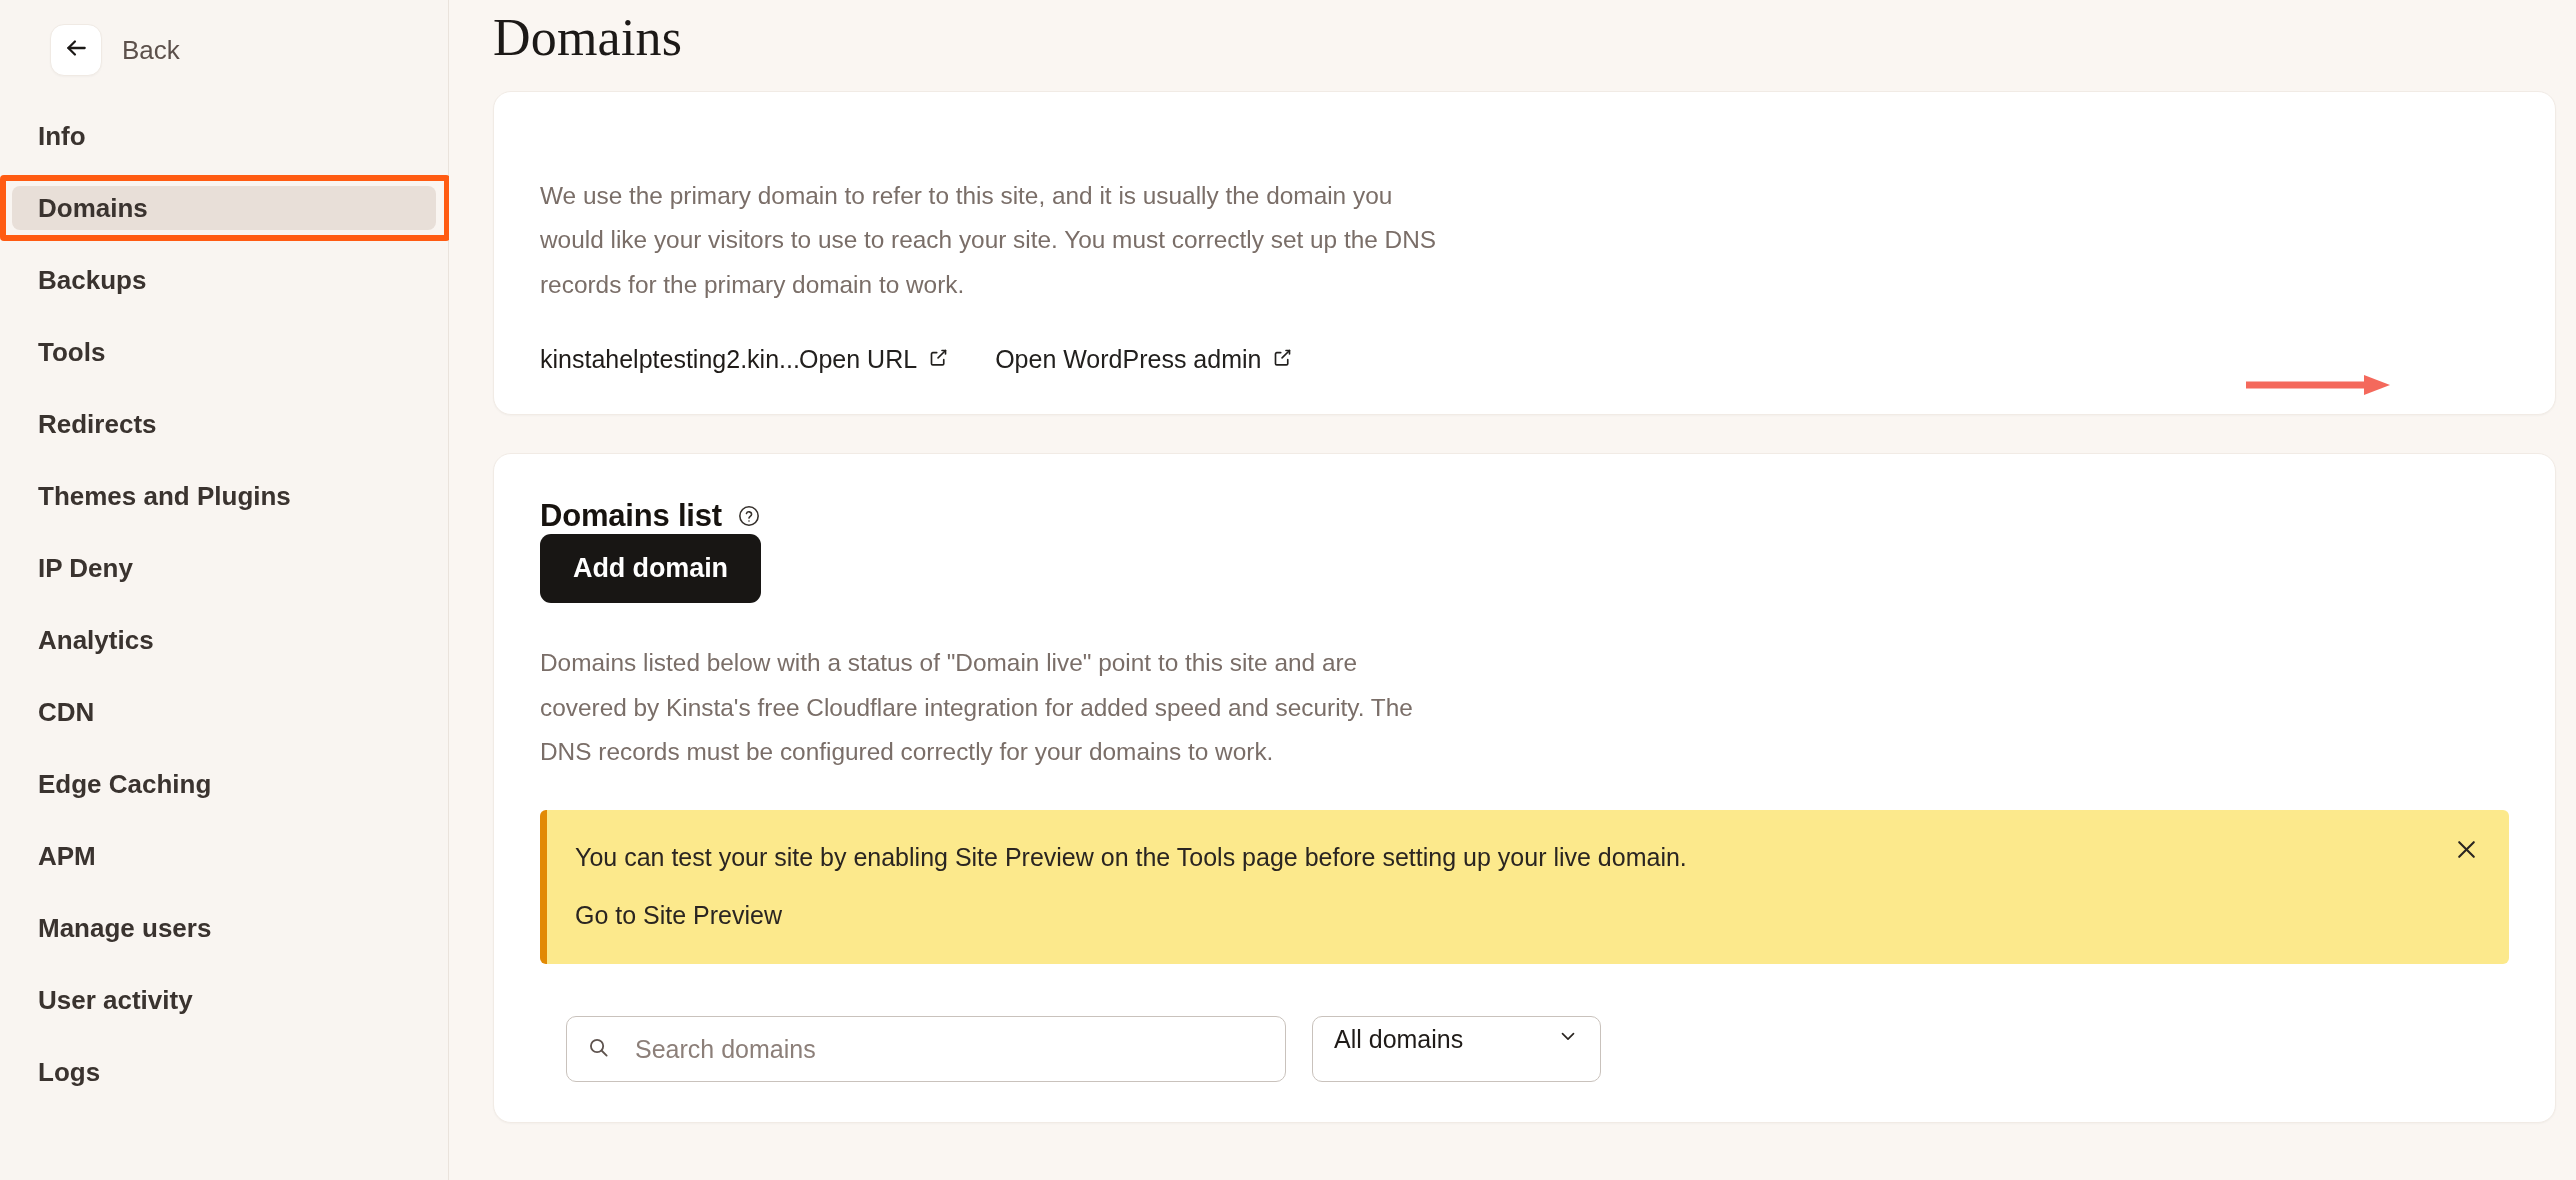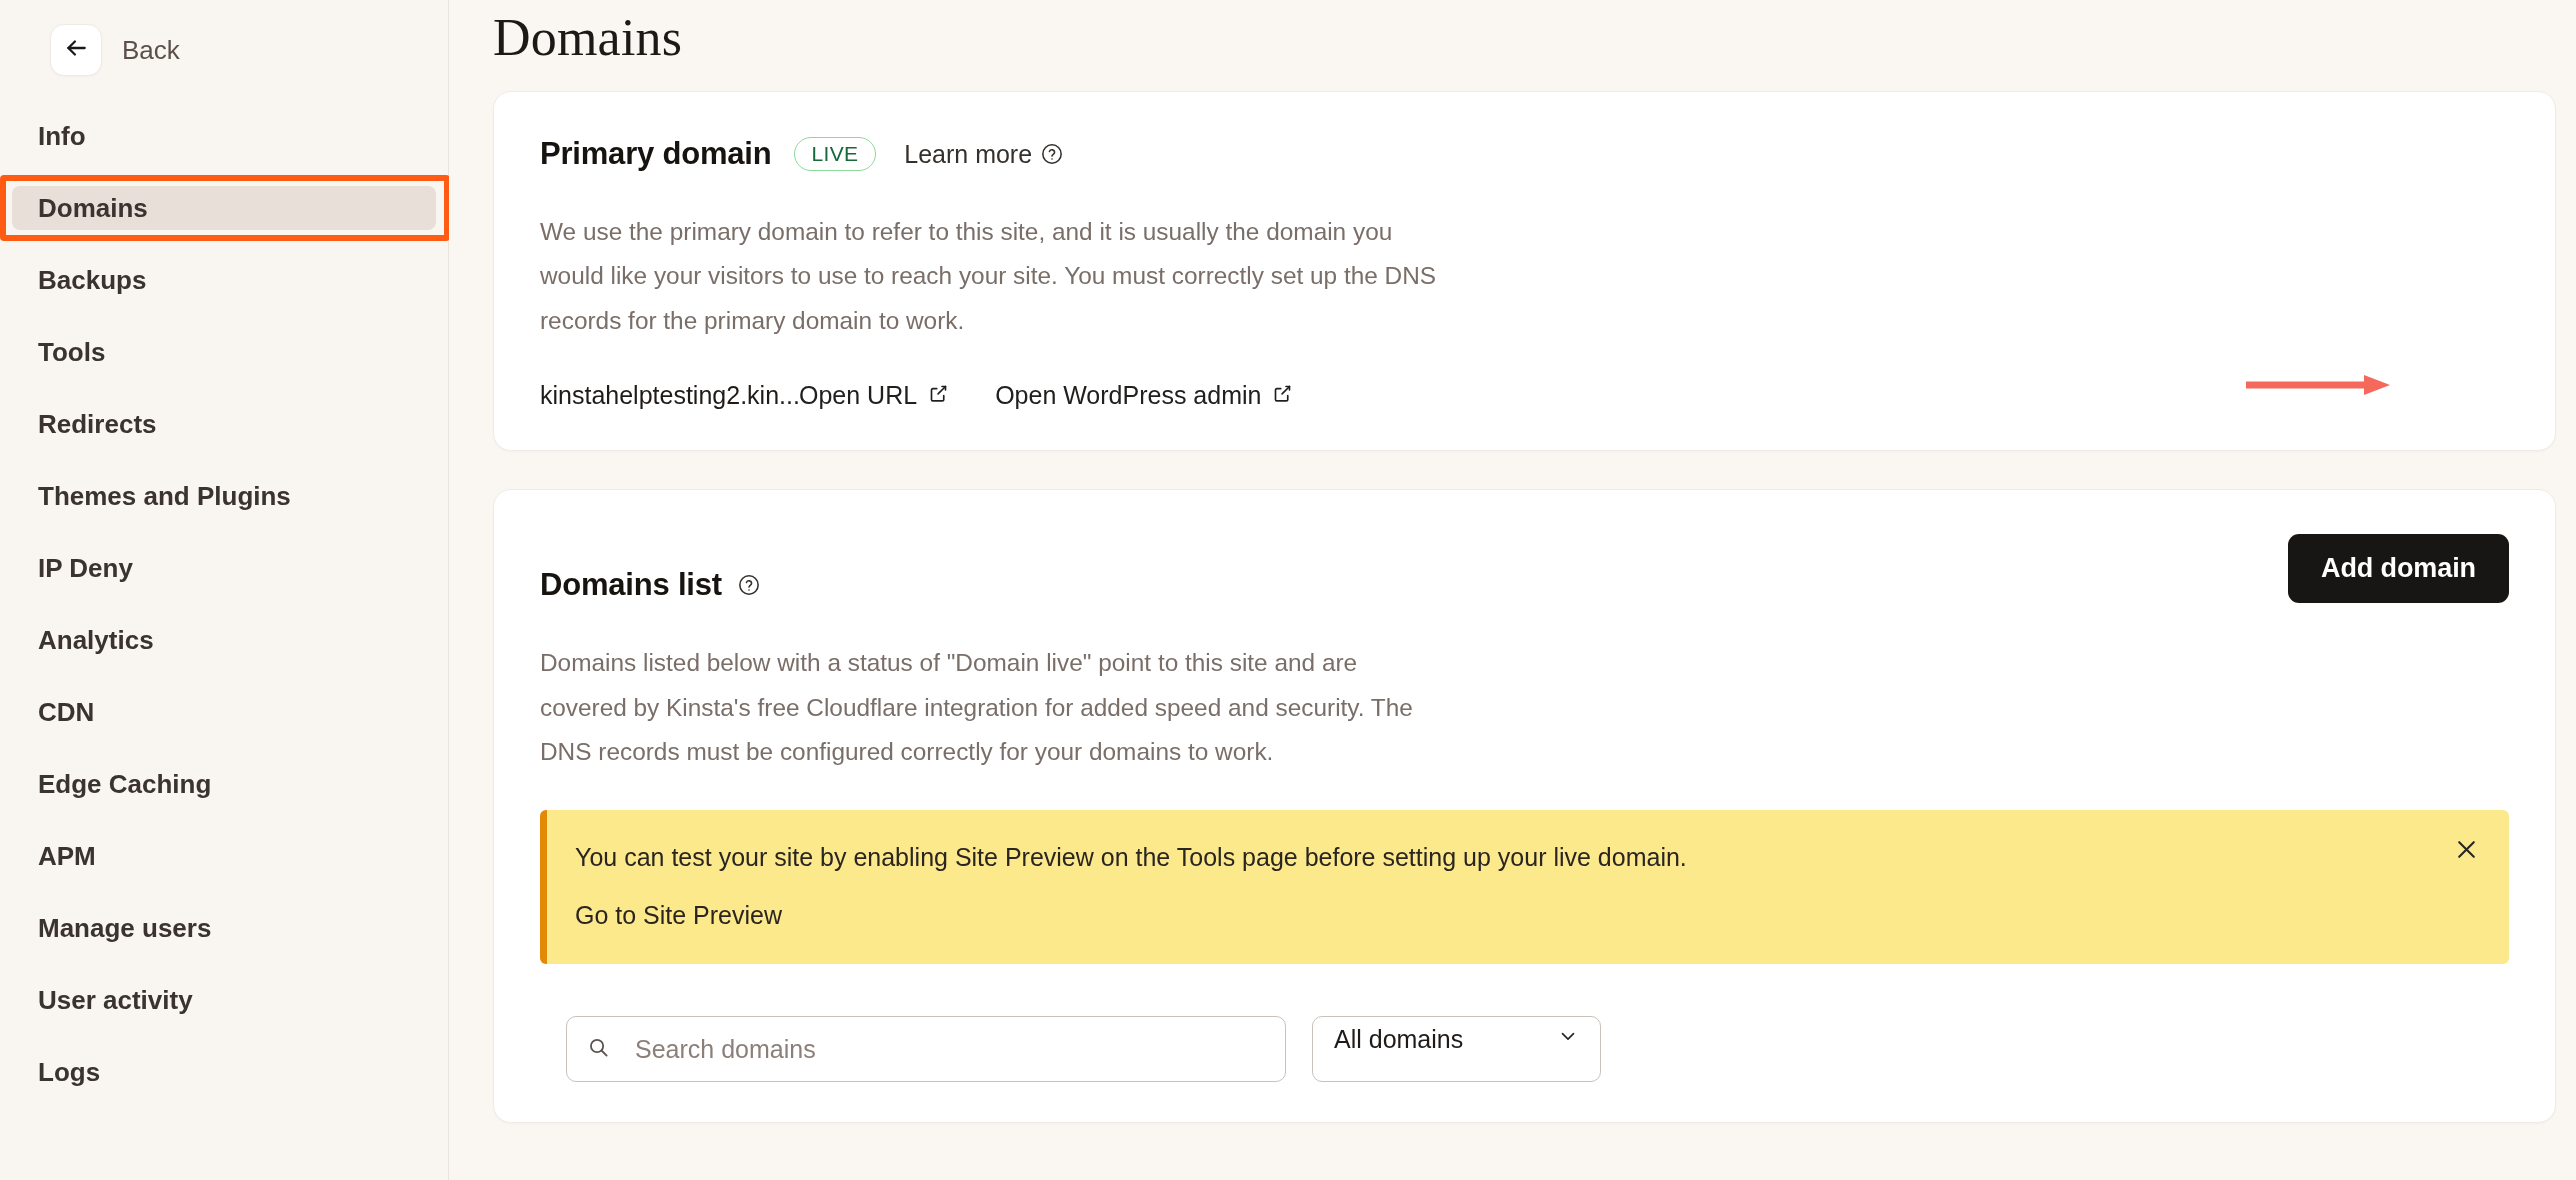--- a/index.html
+++ b/index.html
@@ -210,22 +210,23 @@
     align-items: center;
     gap: 11px;
     font-size: 25px;
     color: #22201E;
     cursor: pointer;
   }
 
   
   .list-head {
     display: flex;
-    align-items: flex-end;
+    align-items: flex-start;
     justify-content: space-between;
+    flex-direction: column;
   }
 
   .list-head-left {
     display: flex;
     align-items: center;
     gap: 16px;
   }
 
   .add-domain-btn {
     background: #181614;
@@ -406,34 +407,20 @@
         <span>Logs</span>
       </div>
     </nav>
   </aside>
 
   <main class="main">
 
     <h1 class="page-title">Domains</h1>
 
     <section class="card primary-card">
-      <div class="card-head">
-        <span class="card-title">Primary domain</span>
-        <span class="badge-live">LIVE</span>
-        <span class="learn-more">
-          <span>Learn more</span>
-          <span class="help-icon">
-            <svg width="22" height="22" viewBox="0 0 24 24" fill="none" stroke="#35302C" stroke-width="1.7">
-              <circle cx="12" cy="12" r="10"></circle>
-              <path d="M9.2 9.3a2.9 2.9 0 0 1 5.6 1c0 1.9-2.8 2.3-2.8 4" stroke-linecap="round"></path>
-              <circle cx="12" cy="17.4" r="0.9" fill="#35302C" stroke="none"></circle>
-            </svg>
-          </span>
-        </span>
-      </div>
 
       <p class="card-desc">We use the primary domain to refer to this site, and it is usually the domain you would like your visitors to use to reach your site. You must correctly set up the DNS records for the primary domain to work.</p>
 
       <div class="domain-row">
         <span class="domain-name">kinstahelptesting2.kin...</span>
         <div class="domain-links">
           <span class="ext-link">
             <span>Open URL</span>
             <span class="ic">
               <svg width="21" height="21" viewBox="0 0 24 24" fill="none" stroke="#22201E" stroke-width="1.9" stroke-linecap="round" stroke-linejoin="round">

